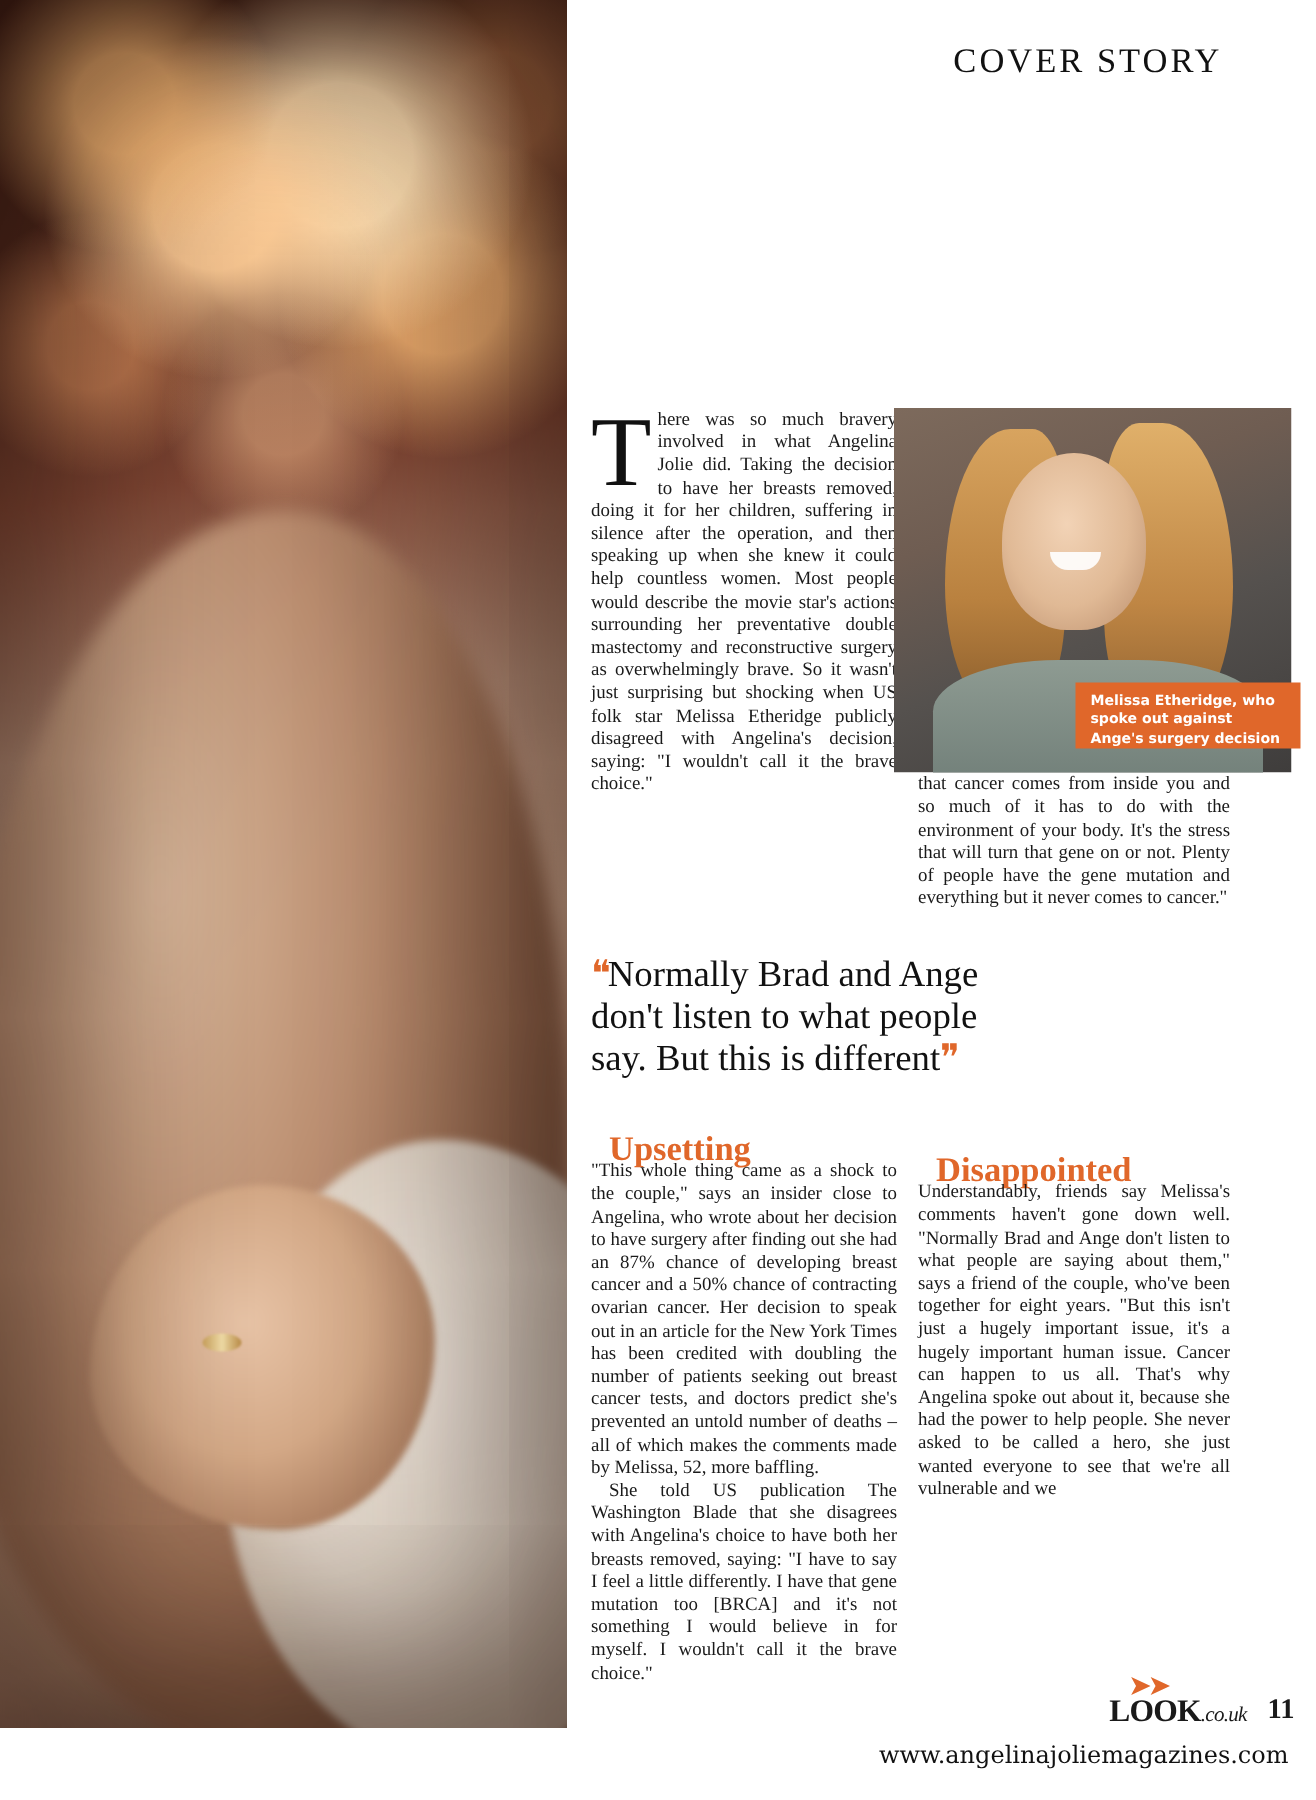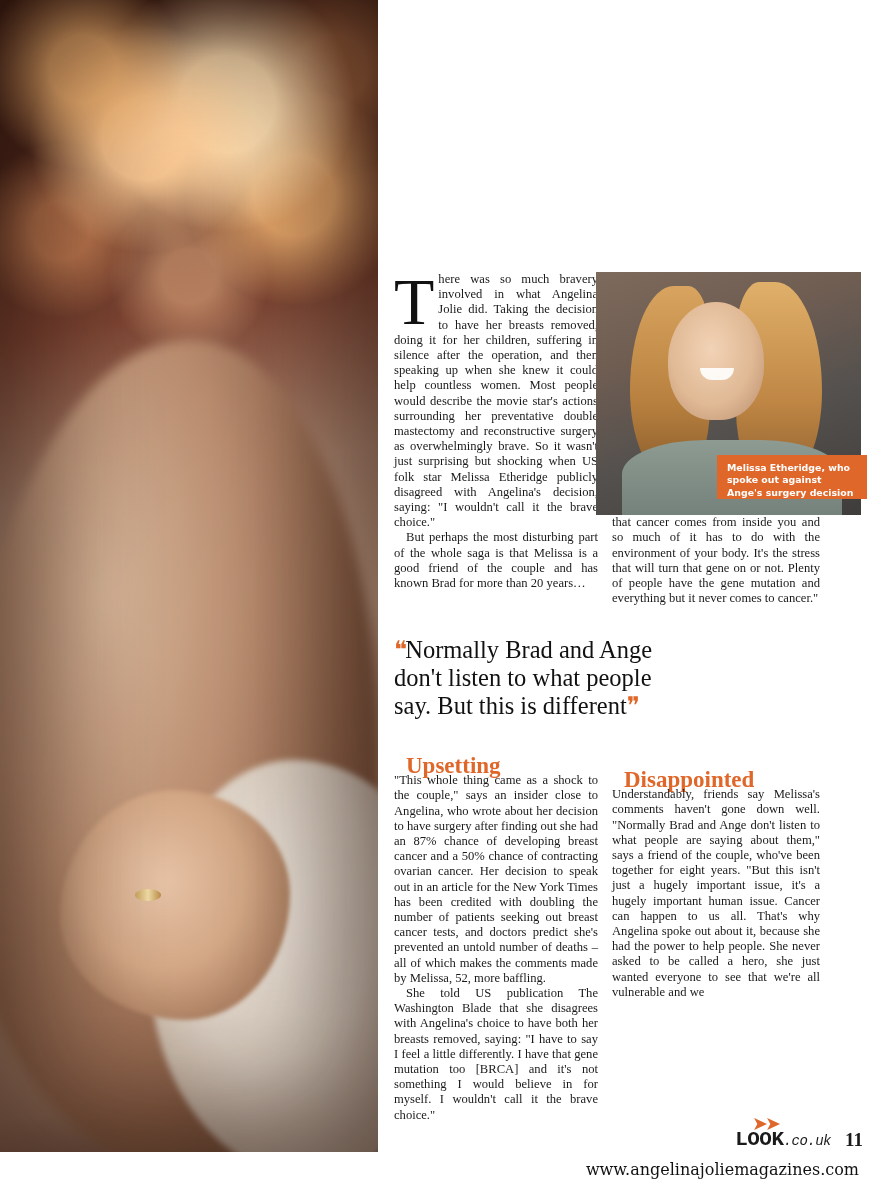--- a/index.html
+++ b/index.html
@@ -85,21 +85,21 @@
 
   .sub{font-family:Liberation Serif, serif;color:#e0672a;font-size:23px;font-weight:bold;
        margin:0 0 2px 0;}
 
   .lowerL{position:absolute;left:394px;top:758px;width:204px;font-size:12.6px;line-height:15.2px;text-align:justify;}
   .lowerR{position:absolute;left:612px;top:772px;width:208px;font-size:12.6px;line-height:15.2px;text-align:justify;}
   .lowerL p,.lowerR p{margin:0;text-indent:12px;}
   .lowerL p.first,.lowerR p.first{text-indent:0;}
 
   .arrows{position:absolute;left:752px;top:1112px;color:#e0672a;font-size:19px;letter-spacing:-3px;}
-  .footer-logo{position:absolute;right:46px;top:1128px;font-family:Liberation Mono, monospace;
+  .footer-logo{position:absolute;right:46px;top:1128px;font-family:Liberation Serif, serif;
       font-size:21px;font-weight:bold;letter-spacing:-.5px;margin-left:48px;}
   .footer-logo .cauk{font-style:italic;font-size:14px;font-weight:normal;}
   .pagenum{position:absolute;right:14px;top:1129px;font-size:19px;font-weight:bold;}
 
   .watermark{position:absolute;left:0;top:1152px;width:877px;height:48px;background:#fff;}
   .watermark span{position:absolute;right:18px;top:8px;font-family:"DejaVu Serif",serif;
       font-size:16px;color:#111;}
 </style>
 </head>
 <body>
@@ -108,26 +108,26 @@
   <div class="bgbase"></div>
   <div class="hairblob"></div>
   <div class="shoulder"></div>
   <div class="hand"></div>
   <div class="ring"></div>
   <div class="vig"></div>
 </div>
 
 <div class="page">
 
+  <div class="cover-story">COVER STORY</div>
 
 
   <div class="cols">
     <div class="col col1">
       <p class="first"><span class="dropcap">T</span><span>here was so much bravery involved in what Angelina Jolie did. Taking the decision to have her breasts removed, doing it for her children, suffering in silence after the operation, and then speaking up when she knew it could help countless women. Most people would describe the movie star's actions surrounding her preventative double mastectomy and reconstructive surgery as overwhelmingly brave. So it wasn't just surprising but shocking when US folk star Melissa Etheridge publicly disagreed with Angelina's decision, saying: "I wouldn't call it the brave choice."</span></p>
-      <p><span>But perhaps the most disturbing part of the whole saga is that Melissa is a good friend of the couple and has known Brad for more than 20 years…</span></p>
     </div>
     <div class="col col2">
       <p class="first"><span>A breast cancer survivor herself, Melissa, who had five rounds of chemotherapy in 2005, added: "I actually think it's the most fearful choice you can make when confronting anything with cancer. That choice [the mastectomy] is way down the line on the spectrum of what you can do [considering] the advancements we've made in things like nutrition and stress levels." Melissa also blamed diet and lifestyle for the disease, saying: "I completely understand why I got cancer. There was so much acidity in everything. I really encourage people to go a lot longer and further before coming to that conclusion. My belief is that cancer comes from inside you and so much of it has to do with the environment of your body. It's the stress that will turn that gene on or not. Plenty of people have the gene mutation and everything but it never comes to cancer."</span></p>
     </div>
   </div>
 
 </div>
 
 <div class="melissa">
   <div class="mbg"></div>

